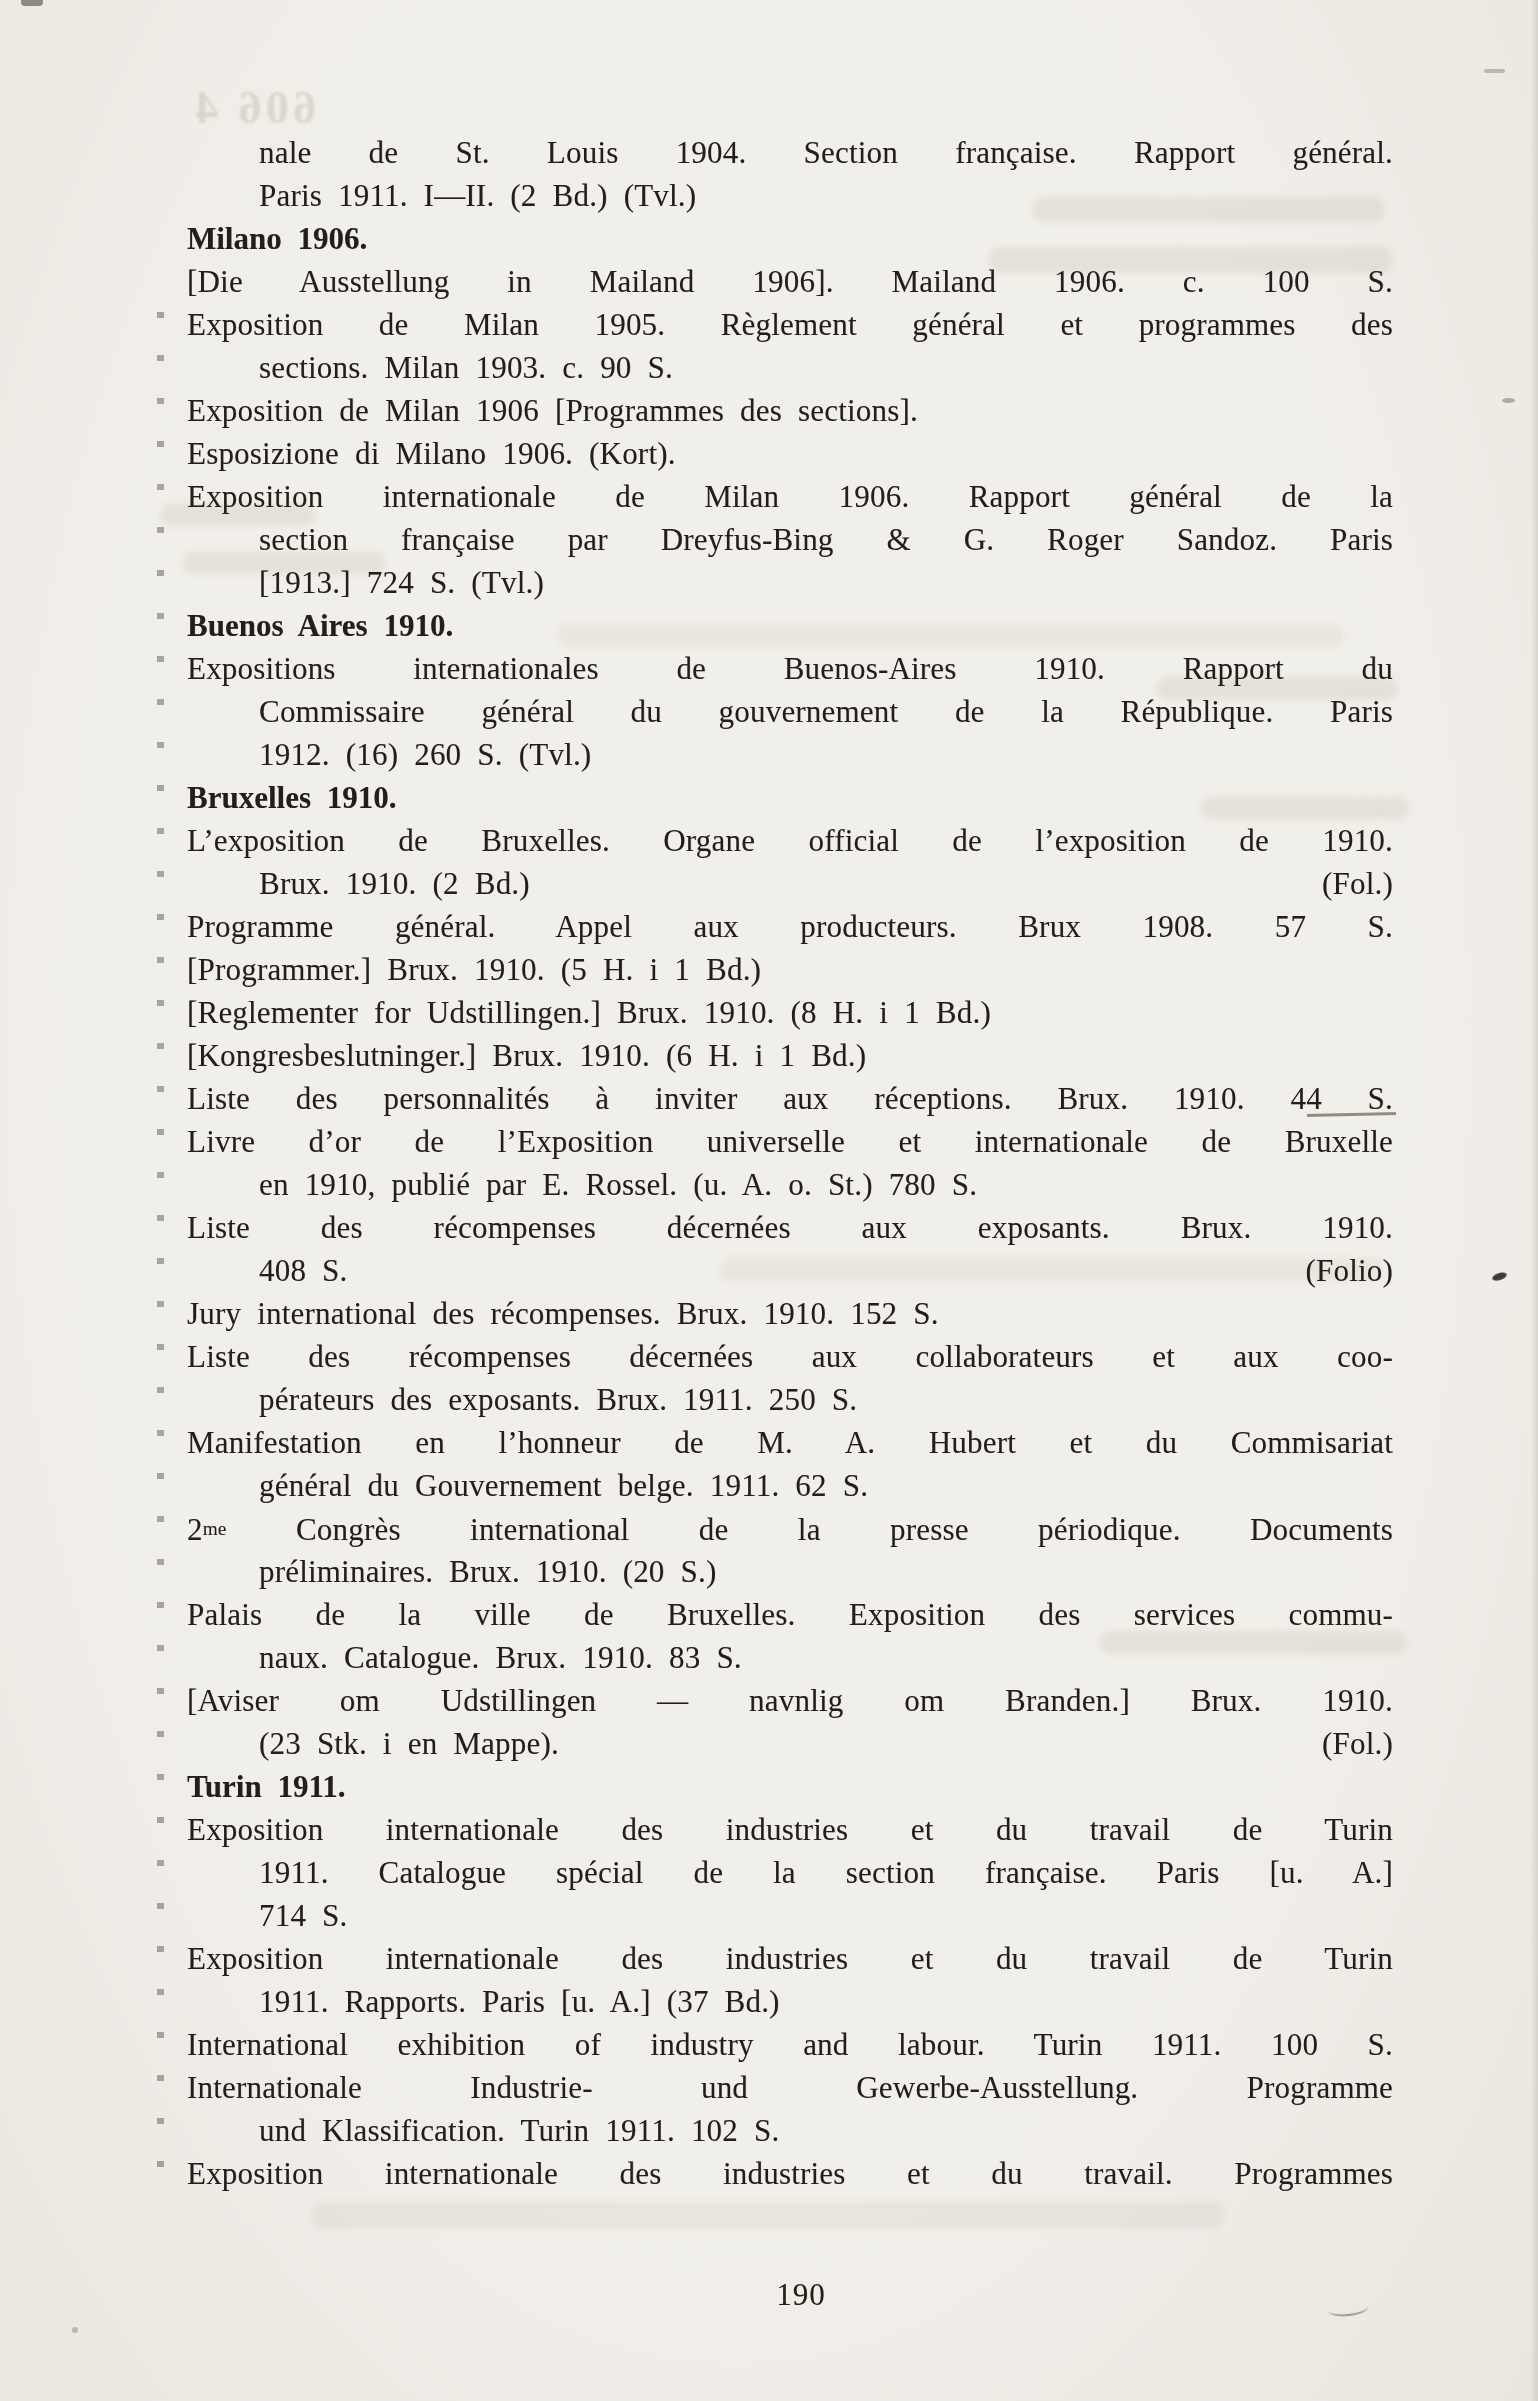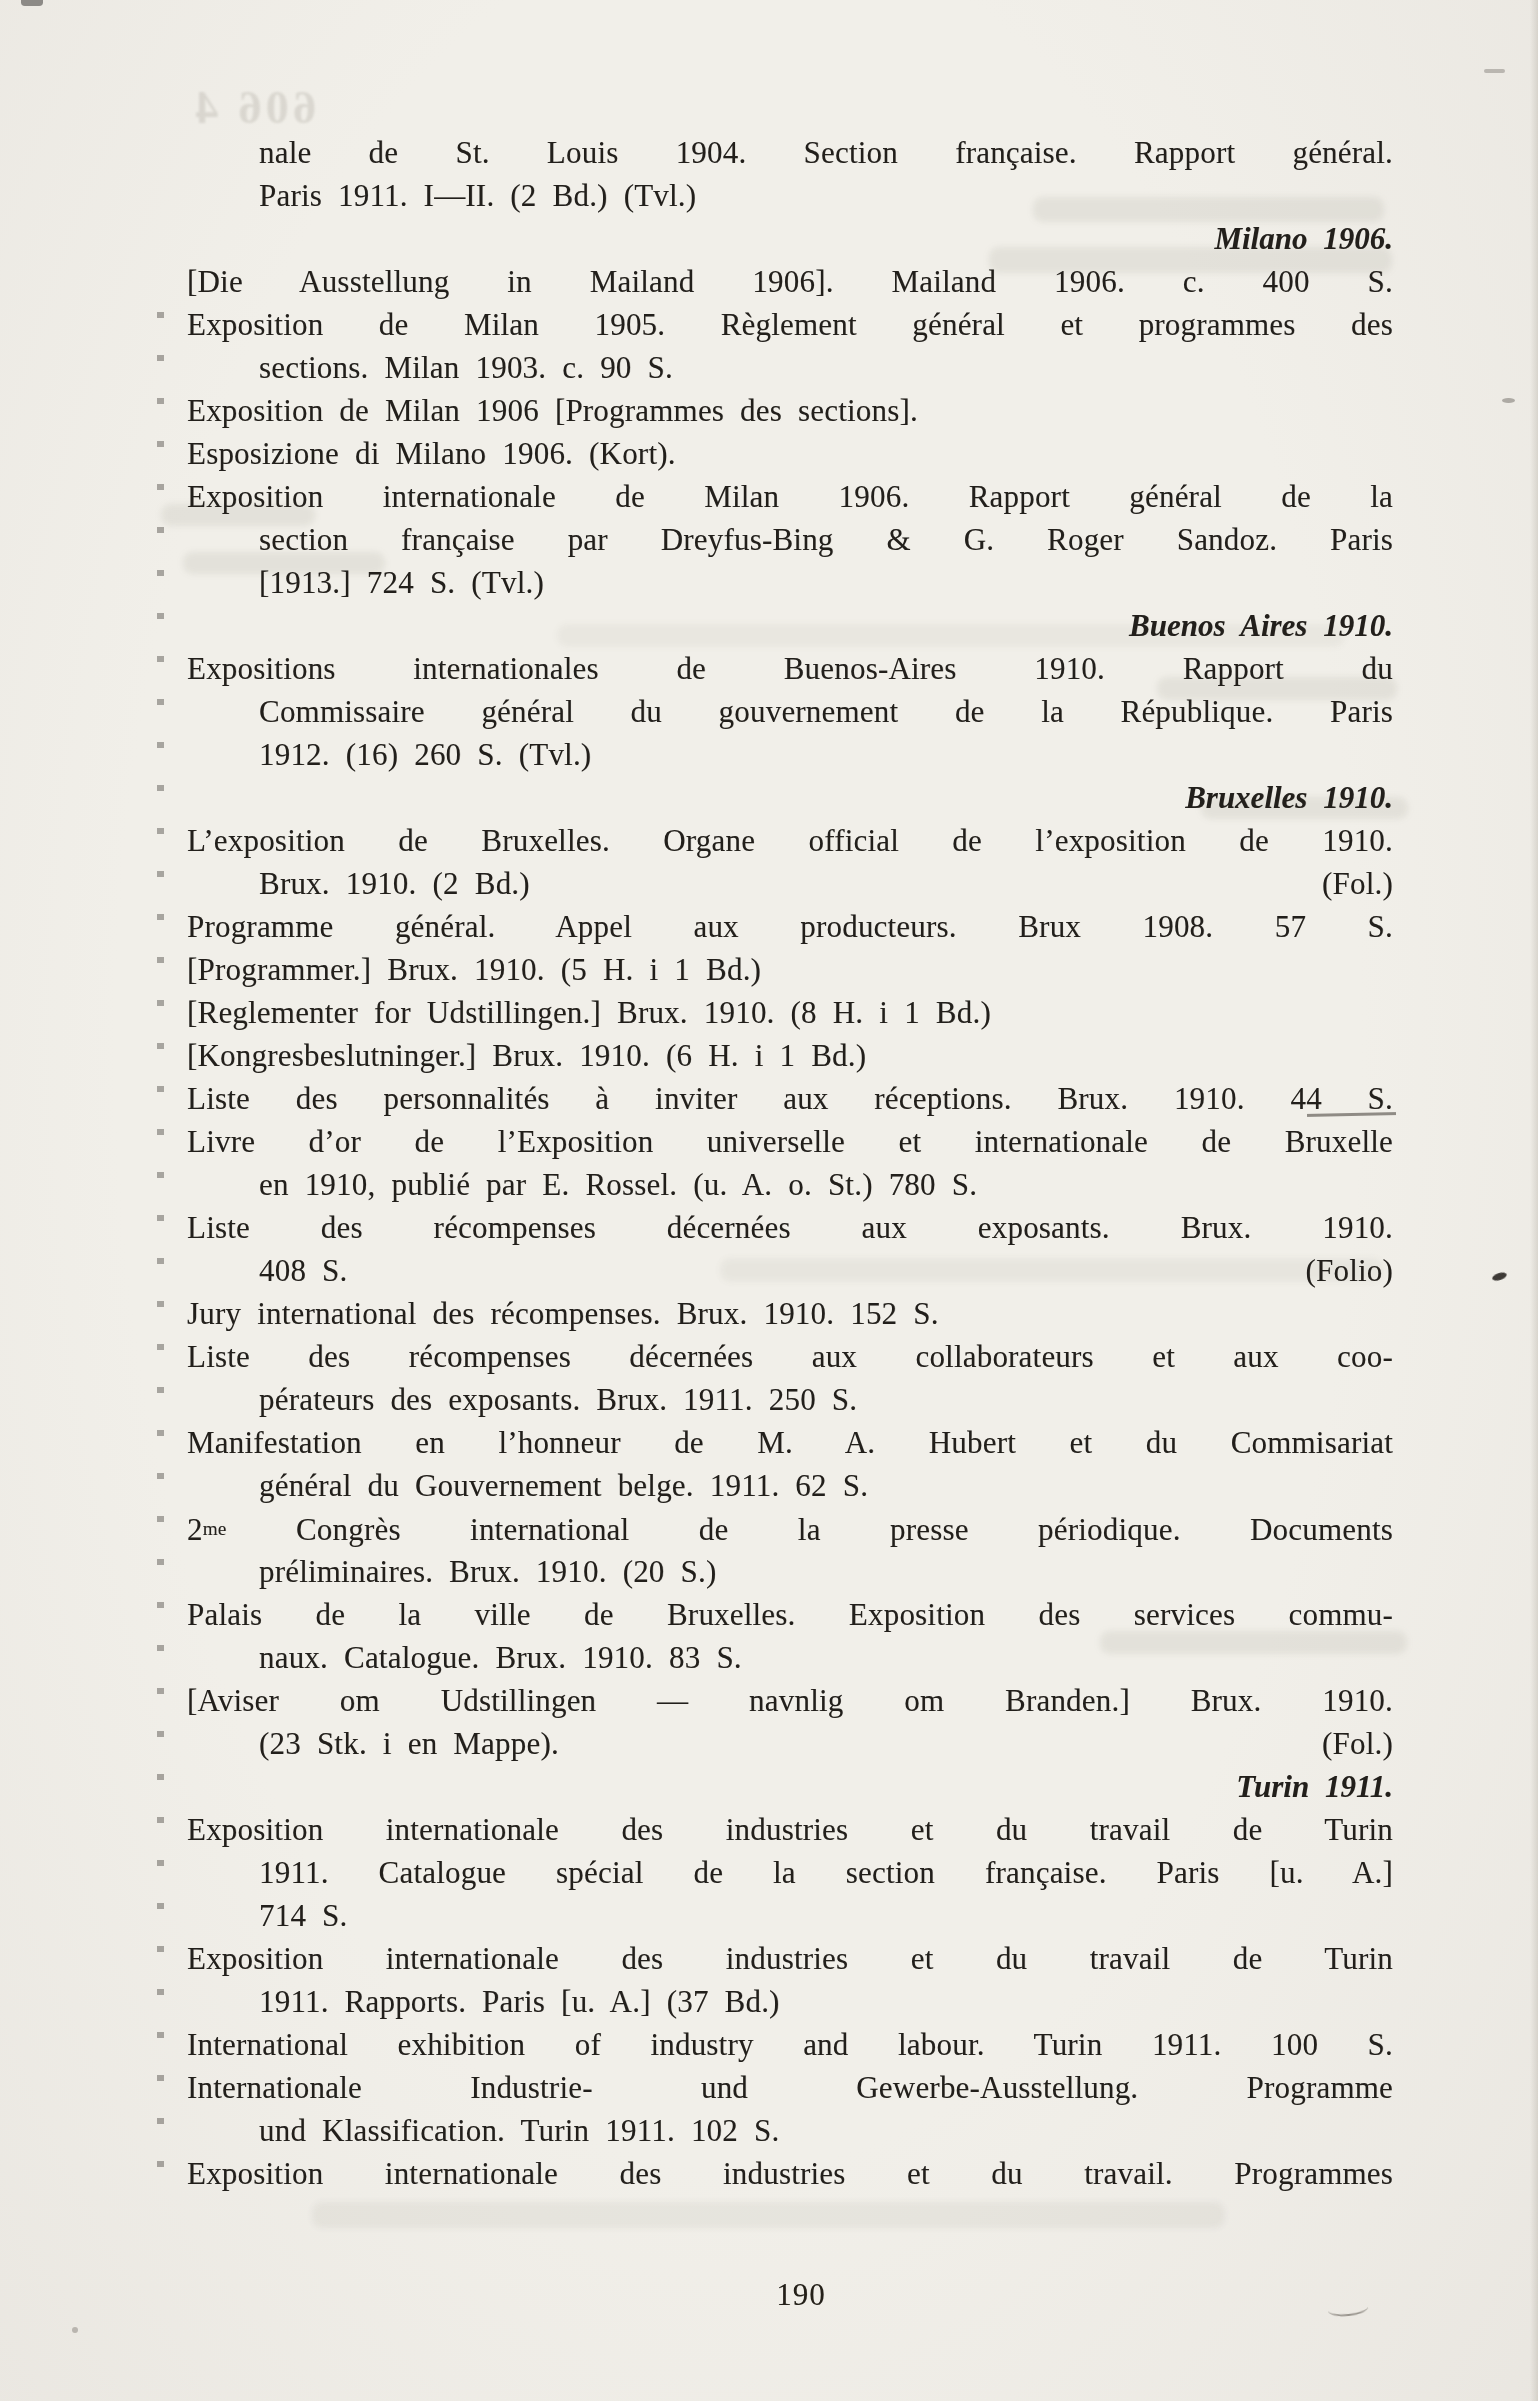--- a/index.html
+++ b/index.html
@@ -16,21 +16,21 @@
   
   .textcol{
     position:absolute;left:187px;top:131px;width:1206px;
     font-size:31px;line-height:43px;color:#221f1b;
     letter-spacing:0.2px;word-spacing:.26em;
     text-shadow:0.3px 0.4px 0.5px rgba(34,30,26,.28);
   }
   .line{height:43px;overflow:hidden;}
   .line.indent{padding-left:72px;}
   .line.full{text-align:justify;text-align-last:justify;}
-  .line.heading{text-align:right;font-weight:700;letter-spacing:0;font-style:italic;}
+  .line.heading{font-weight:700;letter-spacing:0;}
   .right-label{float:right;}
   .sm{font-size:.62em;vertical-align:.28em;letter-spacing:0.2px;}
   
   .footer{
     position:absolute;left:198px;top:2278px;width:1206px;
     text-align:center;font-size:31px;line-height:34px;color:#242019;
     text-shadow:0.3px 0.4px 0.5px rgba(34,30,26,.3);letter-spacing:1px;
   }
   
   .ghost{
@@ -90,21 +90,21 @@
   <div class="smudge" style="left:1157px;top:677px;width:240px;height:23px"></div>
   <div class="smudge" style="left:1201px;top:797px;width:207px;height:22px"></div>
   <div class="smudge" style="left:720px;top:1258px;width:663px;height:24px;opacity:.7"></div>
   <div class="smudge" style="left:1100px;top:1631px;width:307px;height:23px"></div>
   <div class="smudge" style="left:312px;top:2202px;width:913px;height:26.4px;opacity:.8"></div>
 
   <main class="textcol" id="textcol">
       <div class="line indent full"><span>nale de St. Louis 1904. Section française. Rapport général.</span></div>
       <div class="line indent"><span>Paris 1911. I—II. (2 Bd.) (Tvl.)</span></div>
       <div class="line heading"><span>Milano 1906.</span></div>
-      <div class="line full"><span>[Die Ausstellung in Mailand 1906]. Mailand 1906. c. 400 S.</span></div>
+      <div class="line full"><span>[Die Ausstellung in Mailand 1906]. Mailand 1906. c. 100 S.</span></div>
       <div class="line full"><span>Exposition de Milan 1905. Règlement général et programmes des</span></div>
       <div class="line indent"><span>sections. Milan 1903. c. 90 S.</span></div>
       <div class="line"><span>Exposition de Milan 1906 [Programmes des sections].</span></div>
       <div class="line"><span>Esposizione di Milano 1906. (Kort).</span></div>
       <div class="line full"><span>Exposition internationale de Milan 1906. Rapport général de la</span></div>
       <div class="line indent full"><span>section française par Dreyfus-Bing &amp; G. Roger Sandoz. Paris</span></div>
       <div class="line indent"><span>[1913.] 724 S. (Tvl.)</span></div>
       <div class="line heading"><span>Buenos Aires 1910.</span></div>
       <div class="line full"><span>Expositions internationales de Buenos-Aires 1910. Rapport du</span></div>
       <div class="line indent full"><span>Commissaire général du gouvernement de la République. Paris</span></div>

